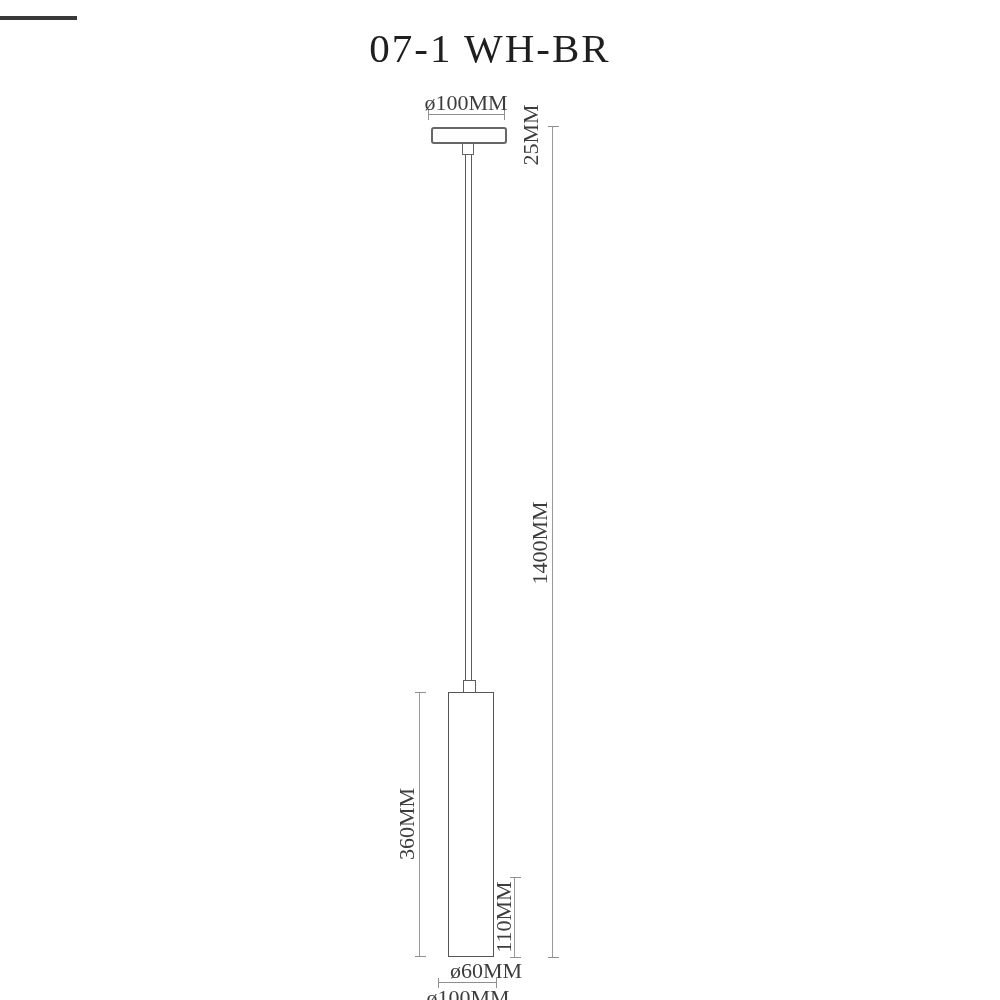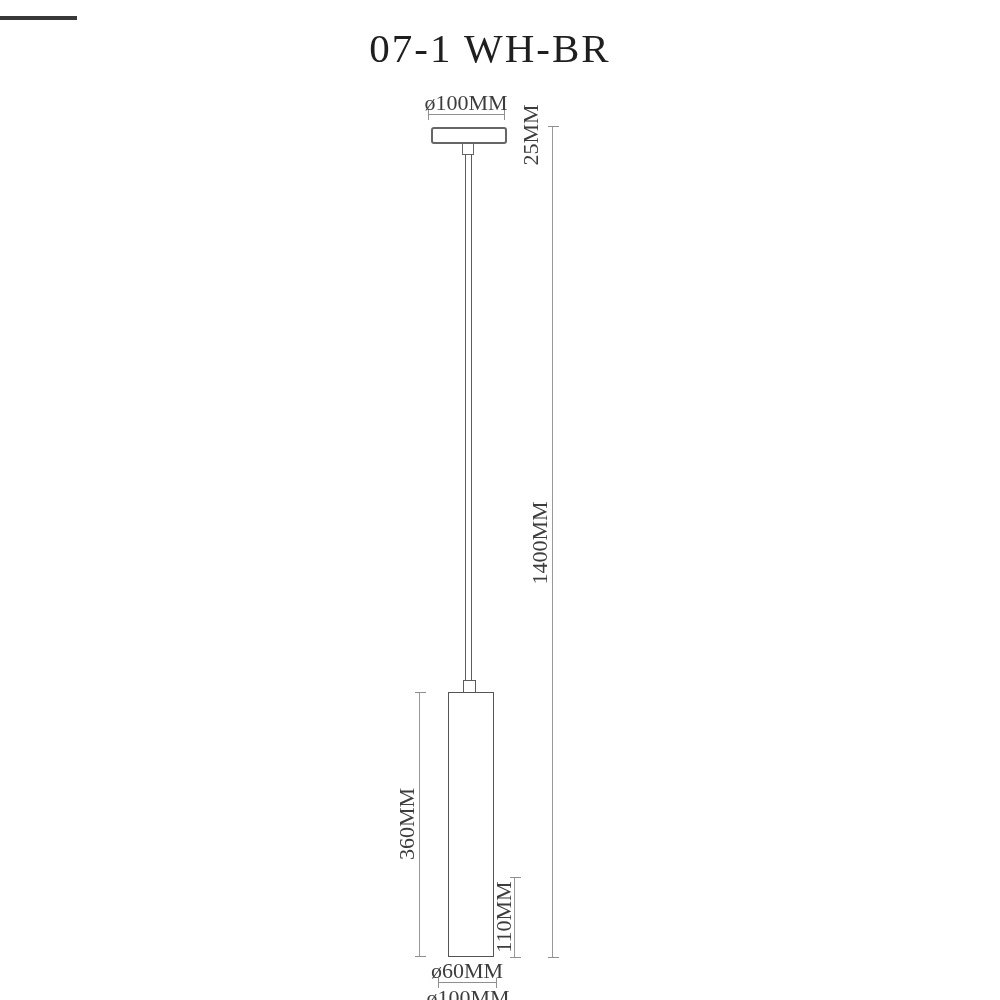--- a/index.html
+++ b/index.html
@@ -101,19 +101,19 @@
   <div class="vlabel" style="left:531px; top:119px;">25MM</div>
   <div class="vdim" style="left:552px; top:110px; height:832px;"></div>
   <div class="vlabel" style="left:540px; top:527px;">1400MM</div>
 
   <div class="vdim" style="left:419px; top:676px; height:265px;"></div>
   <div class="vlabel" style="left:407px; top:808px;">360MM</div>
 
   <div class="vdim" style="left:514px; top:861px; height:81px;"></div>
   <div class="vlabel" style="left:504px; top:901px;">110MM</div>
 
-  <div class="hlabel" style="left:467px; top:955px;">ø60MM</div>
+  <div class="hlabel" style="left:486px; top:955px;">ø60MM</div>
   <div class="hdim" style="left:438px; top:966px; width:59px;"></div>
 
   <div class="hlabel" style="left:468px; top:982px;">ø100MM</div>
   <div class="hdim" style="left:425px; top:994px; width:87px;"></div>
 
 </div>
 
 </body></html>

